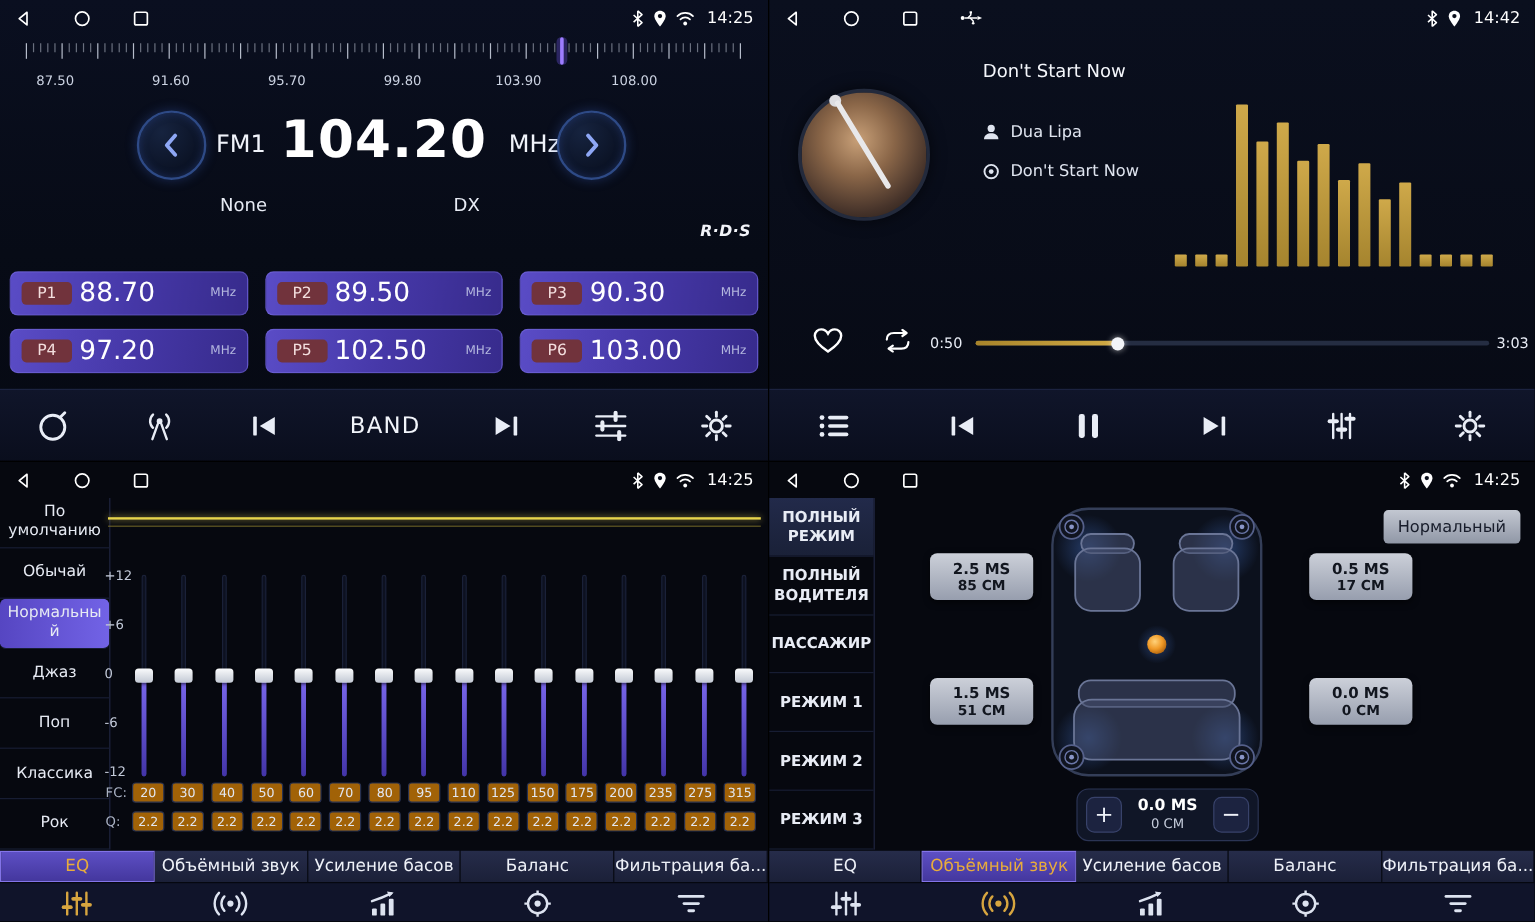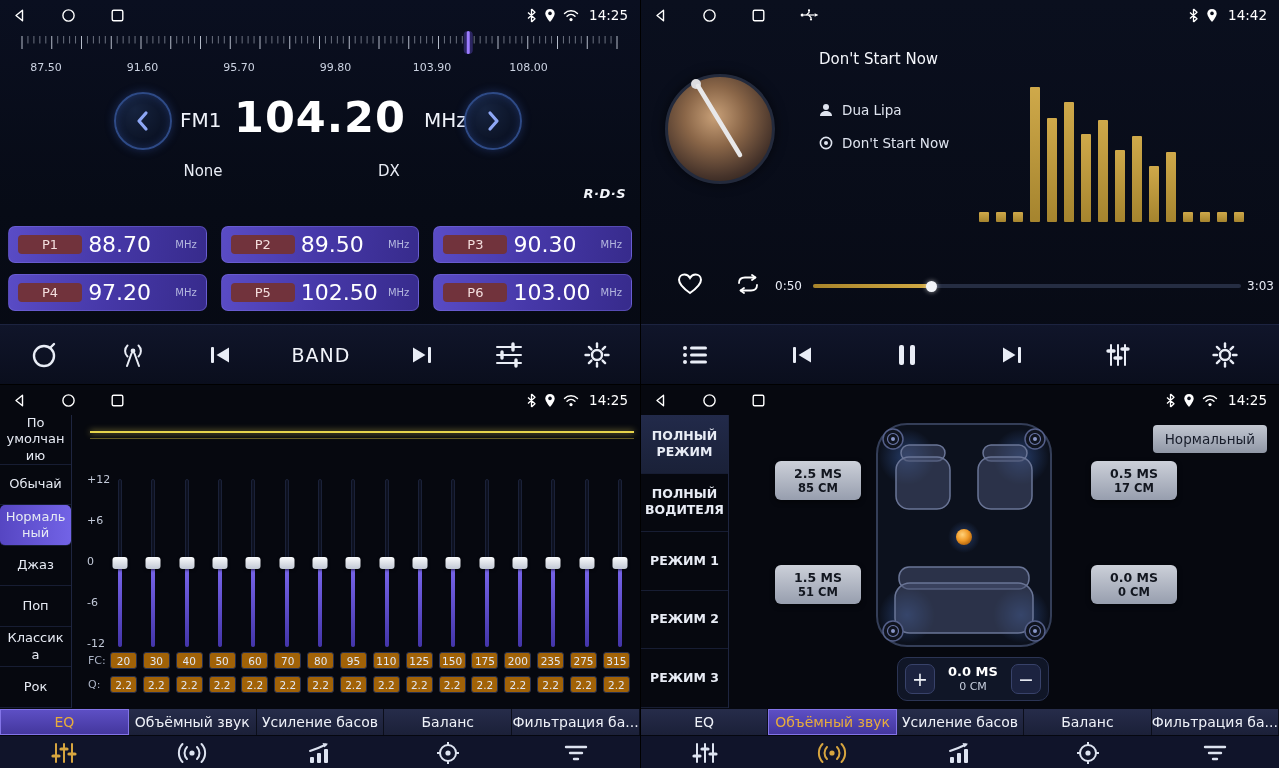--- a/index.html
+++ b/index.html
@@ -21,21 +21,21 @@
   .scale{position:absolute;top:30px;left:0;width:640px;height:52px}
   .tune-btn{position:absolute;top:92px;width:58px;height:58px;border-radius:50%;display:flex;align-items:center;justify-content:center;background:radial-gradient(circle at 35% 30%,#16233f,#0a1122 72%);border:2px solid #2e4a86;box-shadow:0 0 10px rgba(60,100,200,.35), inset 0 0 8px rgba(70,110,220,.3)}
   .band-label{position:absolute;left:180px;top:108px;font-size:20px;color:#f0f3fa}
   .freq-big{position:absolute;left:230px;top:92px;width:180px;text-align:center;font-size:43px;font-weight:bold;letter-spacing:1px}
   .mhz{position:absolute;left:424px;top:108px;font-size:20px;color:#f0f3fa}
   .none-label{position:absolute;left:168px;top:162px;width:70px;text-align:center;font-size:15px;color:#e8ecf5}
   .dx-label{position:absolute;left:378px;top:162px;font-size:15px;color:#e8ecf5}
   .rds{position:absolute;right:14px;top:186px;font-size:13px;font-style:italic;font-weight:bold;letter-spacing:.5px;color:#f2f4f9}
   .presets{position:absolute;left:8px;top:226px;width:624px;display:grid;grid-template-columns:repeat(3,1fr);column-gap:14px;row-gap:11px}
   .preset{height:37px;border-radius:7px;background:linear-gradient(100deg,#5a4cc6 0%,#4638a8 50%,#372b8c 100%);border:1px solid rgba(130,120,230,.4);display:flex;align-items:center;padding:0 9px;gap:6px;cursor:pointer}
-  .p-label{background:#71333c;border-radius:4px;padding:2px 24px;font-size:13px;color:#f3dede}
+  .p-label{background:#71333c;border-radius:4px;padding:2px 13px;font-size:13px;color:#f3dede}
   .p-freq{flex:1;text-align:left;font-size:22px;color:#fff}
   .p-unit{font-size:10px;color:#c9cfec;opacity:.85}
   .toolbar{position:absolute;left:0;right:0;bottom:0;height:60px;background:linear-gradient(180deg,#10152a,#0a0e1d);border-top:1px solid #1c2340;display:flex;align-items:center;justify-content:space-around;color:#e9edf6}
   .tb-band{font-size:19px;letter-spacing:1px;color:#f2f5fb;cursor:pointer}
   .tb-icon{display:inline-flex;color:#e9edf6;cursor:pointer}
 
   
   .album-art{position:absolute;left:24px;top:74px;width:110px;height:110px;border-radius:50%;background:radial-gradient(circle at 45% 38%,#c8a078 0%,#8a6648 35%,#46332a 70%,#16110d 100%);border:3px solid #232a3c;box-shadow:0 0 12px rgba(0,0,0,.6)}
   .track-title{position:absolute;left:178px;top:50px;font-size:15px;color:#f4f6fb}
   .meta-row{position:absolute;left:178px;display:flex;align-items:center;gap:9px;font-size:13.5px;color:#dfe4ef}
@@ -43,21 +43,21 @@
   .vbar{width:10px;background:linear-gradient(180deg,#cfa94a,#a5842e);border-radius:1px}
   .heart{position:absolute;left:36px;top:272px;color:#fff;cursor:pointer}
   .repeat{position:absolute;left:94px;top:274px;color:#fff;cursor:pointer}
   .elapsed{position:absolute;left:134px;top:279px;font-size:12px;color:#e8ecf5}
   .ptrack{position:absolute;left:172px;top:284px;width:428px;height:4px;border-radius:2px;background:#252d42;cursor:pointer}
   #progress-fill{position:absolute;left:0;top:0;height:4px;border-radius:2px;background:linear-gradient(90deg,#a8842a,#d2ab45)}
   #progress-knob{position:absolute;top:-3.5px;width:11px;height:11px;border-radius:50%;background:#f2f4f8;box-shadow:0 0 5px rgba(255,255,255,.6)}
   .duration{position:absolute;left:606px;top:279px;font-size:12px;color:#e8ecf5}
 
   
-  .sidebar{position:absolute;left:0;top:30px;bottom:60px;width:72px;border-right:1px solid #1e2540;display:flex;flex-direction:column}
+  .sidebar{position:absolute;left:0;top:30px;bottom:60px;width:92px;border-right:1px solid #1e2540;display:flex;flex-direction:column}
   #q-surround .sidebar{width:88px}
   .eq-preset{flex:1;display:flex;align-items:center;justify-content:center;text-align:center;font-size:13px;color:#e6eaf3;border-bottom:1px solid #171d33;overflow-wrap:anywhere;line-height:1.25;padding:0 4px;cursor:pointer}
   .eq-preset.selected{background:linear-gradient(90deg,#5646c2,#7263e6);border-radius:5px}
   .sr-mode{flex:1;display:flex;align-items:center;justify-content:center;text-align:center;font-size:12.5px;font-weight:bold;color:#e8ecf5;border-bottom:1px solid #171d33;line-height:1.3;padding:0 5px;cursor:pointer}
   .sr-mode.selected{background:linear-gradient(180deg,#222a4a,#1a2138)}
 
   
   .eq-graph{position:absolute;left:84px;top:32px;right:0;height:56px}
   .eq-curve{position:absolute;left:6px;right:6px;top:14px;height:2px;background:#e7d44c;box-shadow:0 0 6px rgba(240,220,90,.8)}
   .eq-curve2{position:absolute;left:6px;right:6px;top:21px;height:1px;background:#8a7d2e;opacity:.7}
@@ -817,20 +817,21 @@
               </g>
               <circle cx="8" cy="10.6" r="1.6" fill="#fff"></circle>
             </svg>
           </span>
           <span class="time">14:25</span>
         </div>
       </div>
     <div id="surround-modes" class="sidebar">
         <div class="sr-mode selected">ПОЛНЫЙ РЕЖИМ</div>
         <div class="sr-mode">ПОЛНЫЙ ВОДИТЕЛЯ</div>
+        <div class="sr-mode">ПАССАЖИР</div>
         <div class="sr-mode">РЕЖИМ 1</div>
         <div class="sr-mode">РЕЖИМ 2</div>
         <div class="sr-mode">РЕЖИМ 3</div>
       </div>
     <div class="normal-badge">Нормальный</div>
 
     <svg class="car" width="190" height="232" viewBox="0 0 190 232">
       <defs>
         <radialGradient id="ballg" cx="40%" cy="35%" r="65%">
             <stop offset="0%" stop-color="#ffd27a"></stop>

